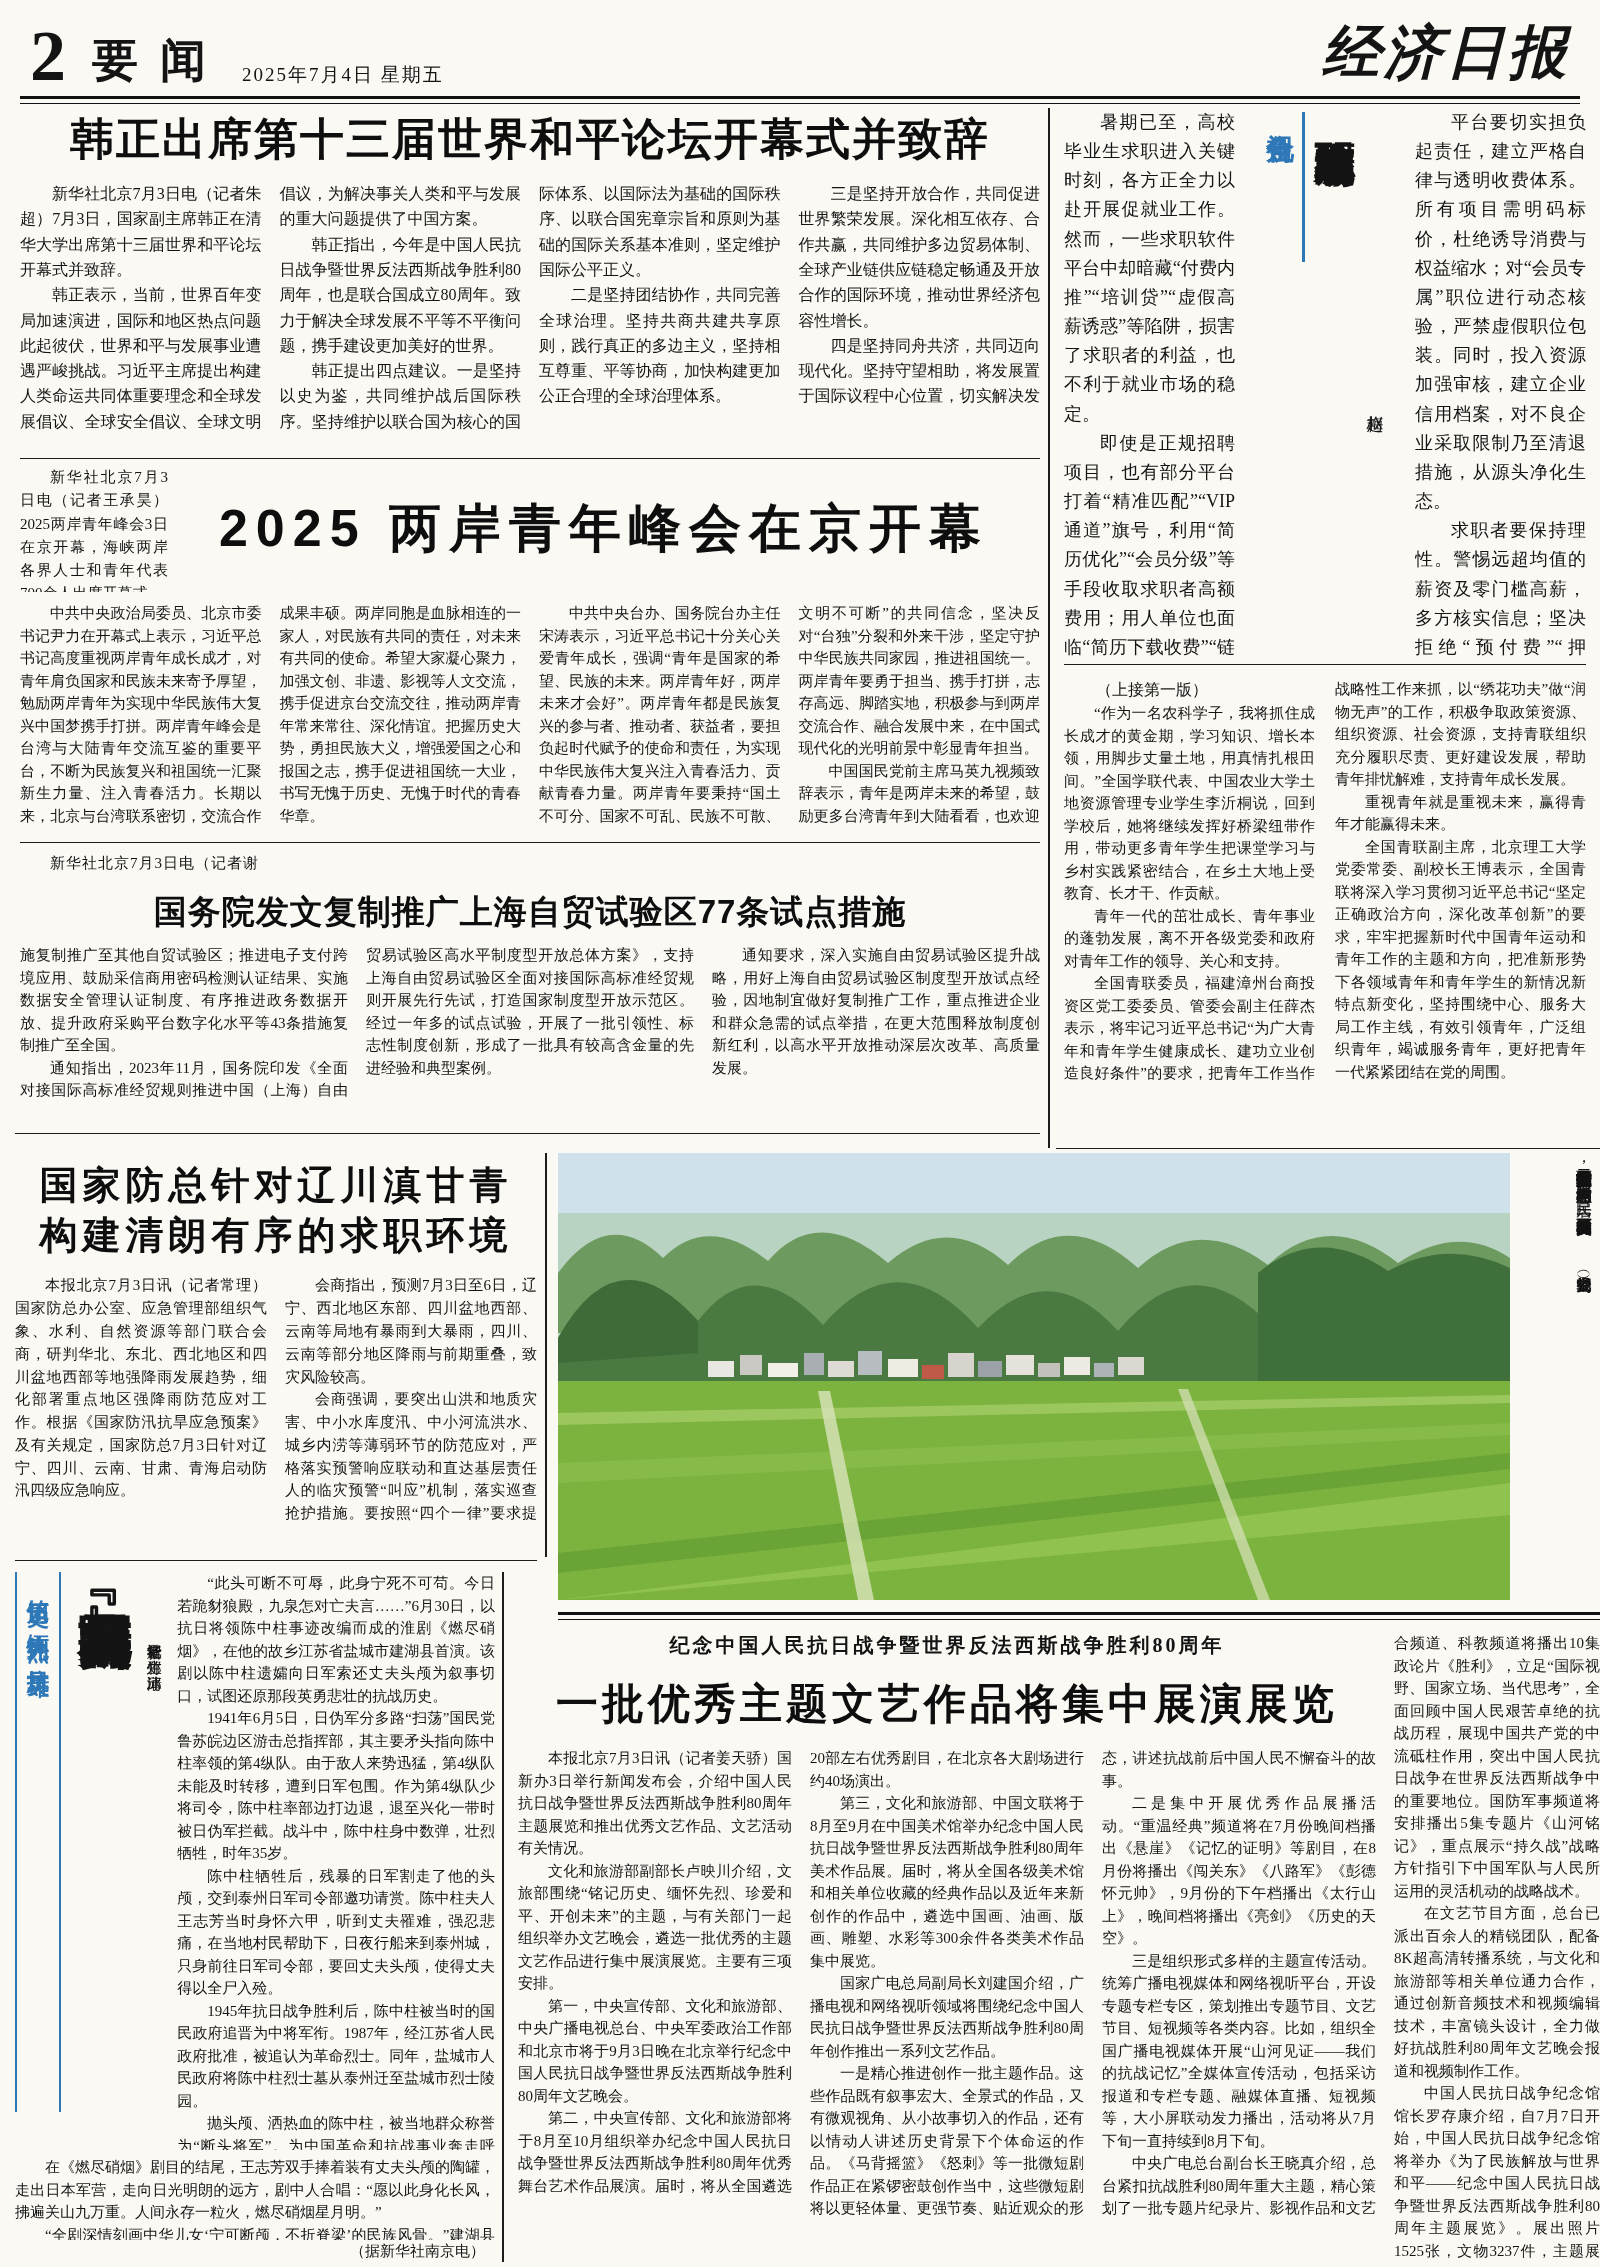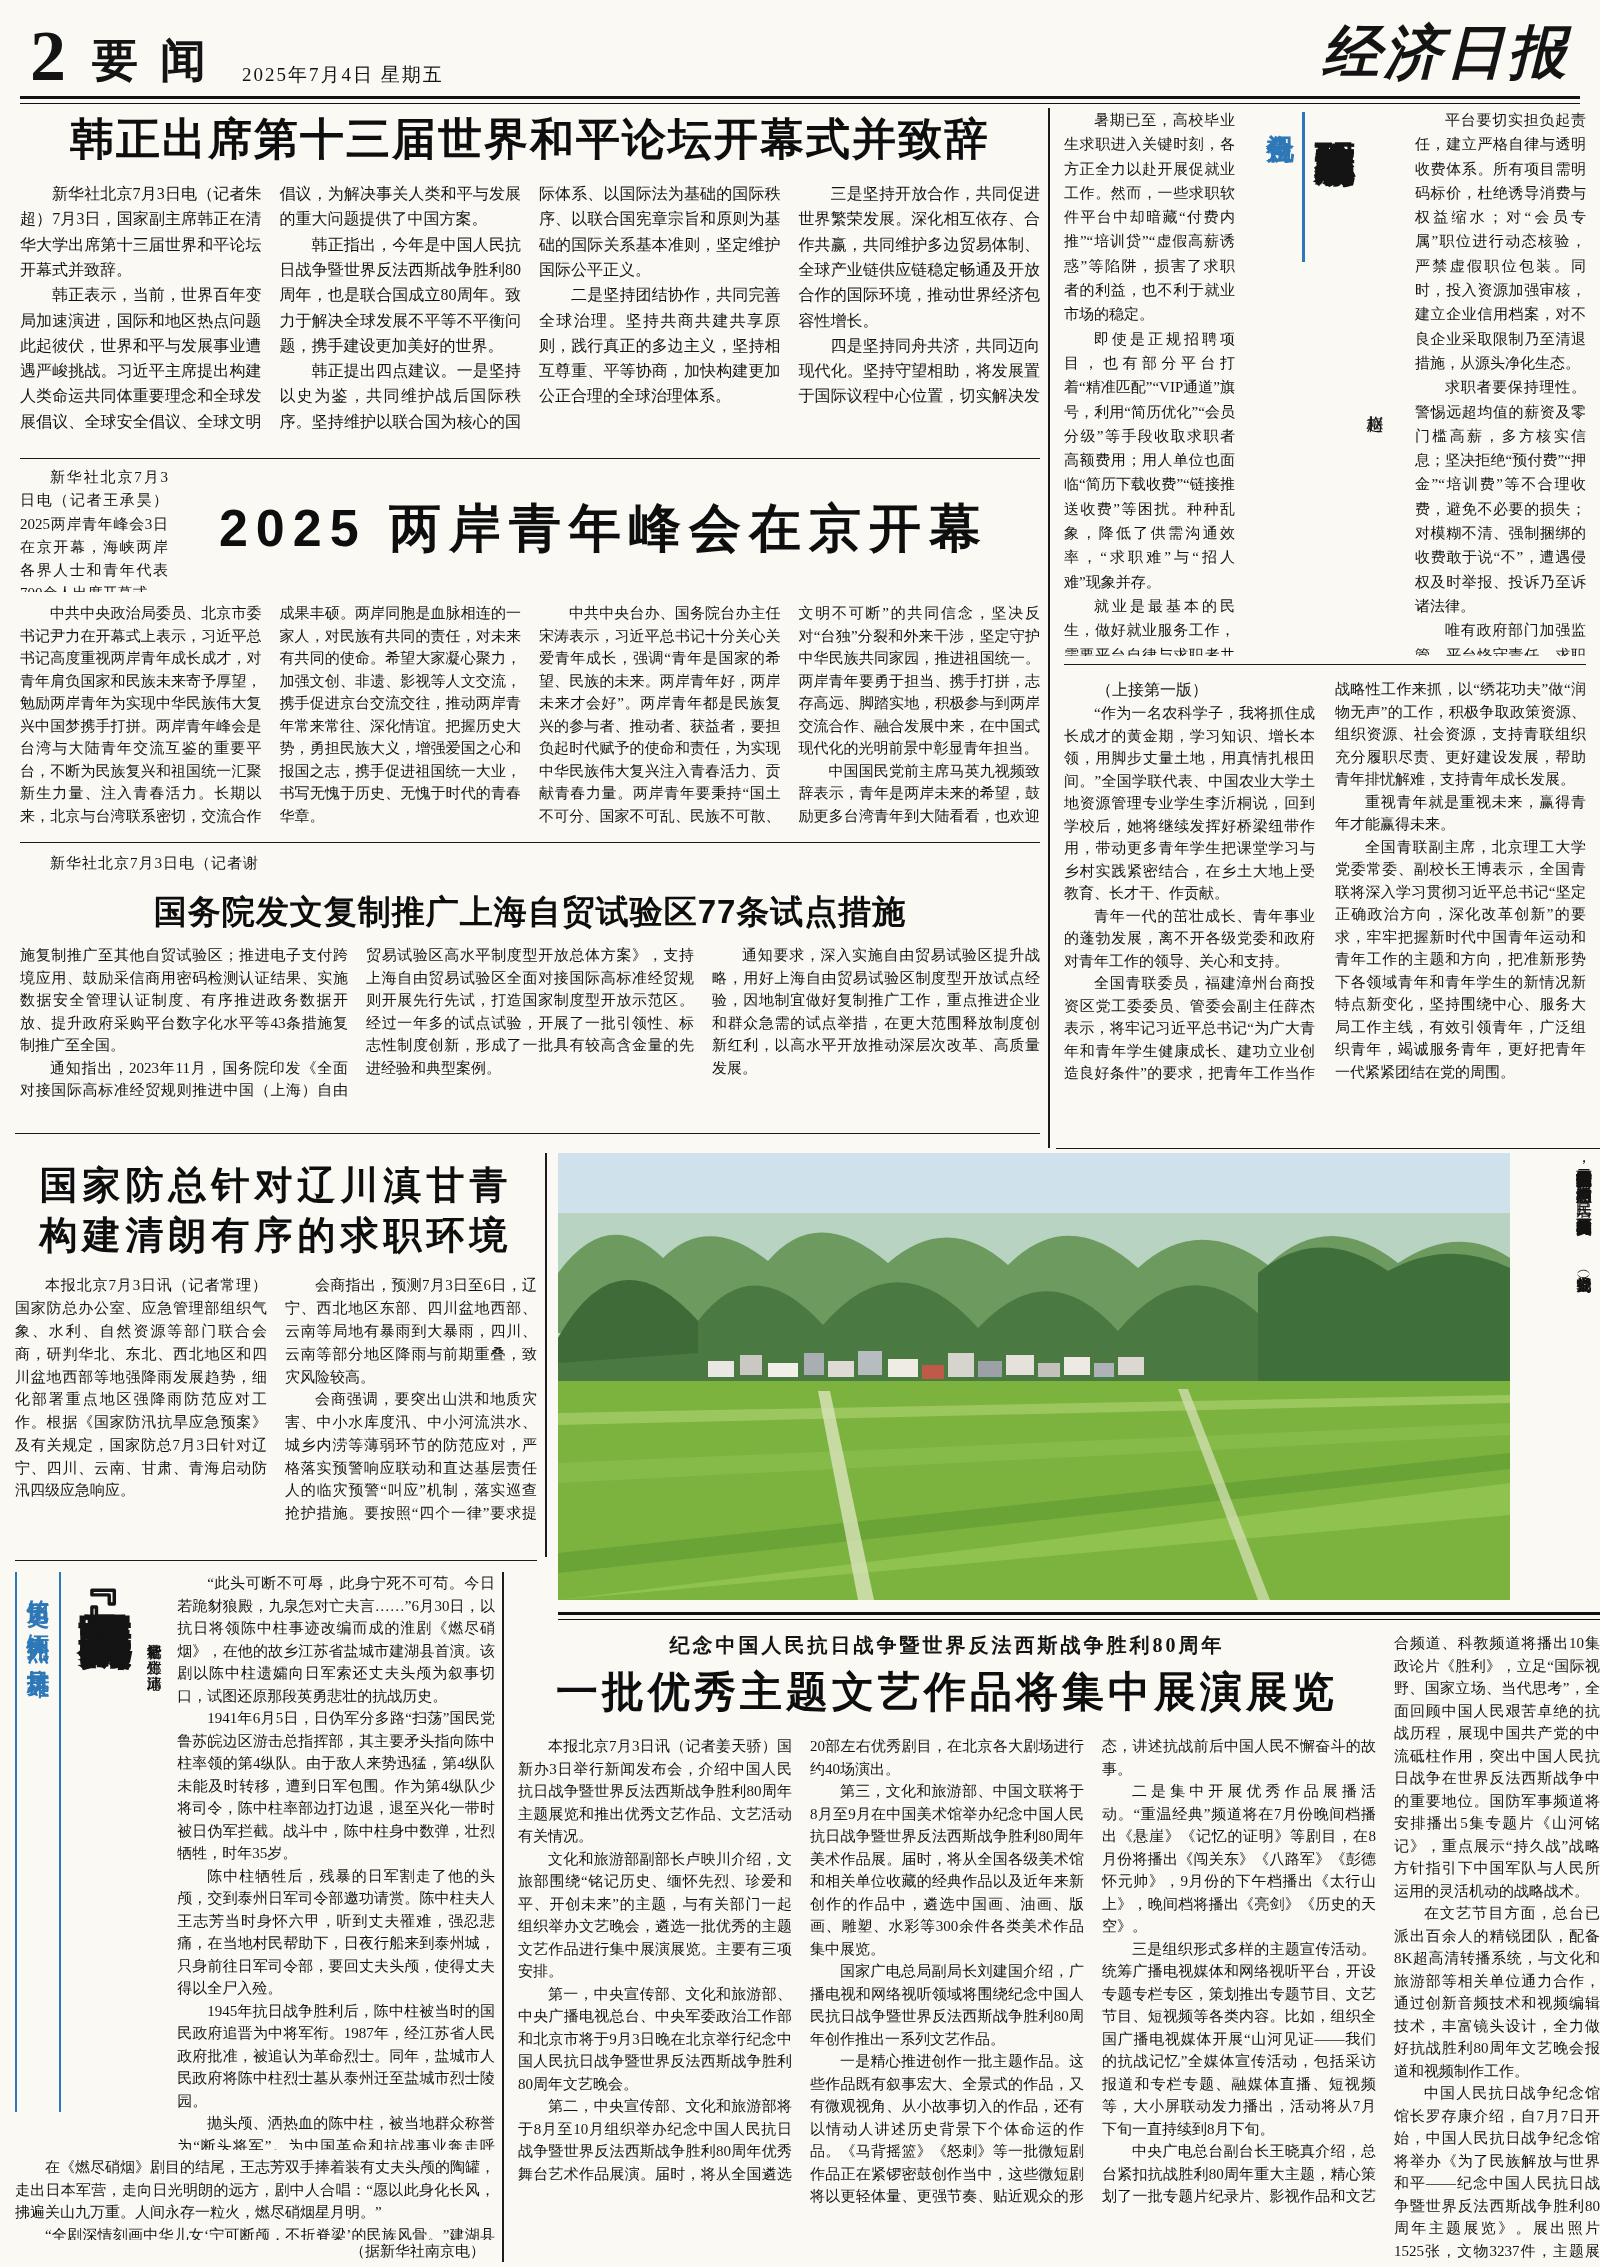--- a/index.html
+++ b/index.html
@@ -28,21 +28,21 @@
   
   .ledeB{width:148px;font-size:15px;line-height:1.55;overflow:hidden;}
   .hlB{font-size:52px;letter-spacing:8px;text-align:center;line-height:1.15;}
   .bodyB{column-count:4;column-gap:18px;font-size:15px;line-height:1.5;height:234px;overflow:hidden;margin-top:10px;}
   
   .leftC{width:238px;font-size:15px;line-height:1.52;height:278px;overflow:hidden;}
   .hlC{font-size:33px;letter-spacing:1px;text-align:center;line-height:1.2;}
   .bodyC{column-count:3;column-gap:18px;font-size:15px;line-height:1.5;height:186px;overflow:hidden;margin-top:12px;}
   
   .jswrap{display:flex;height:548px;overflow:hidden;}
-  .jscol{flex:1;font-size:15px;line-height:1.62;overflow:hidden;}
+  .jscol{flex:1;font-size:18px;line-height:1.62;overflow:hidden;}
   .jstitleblk{width:168px;display:flex;justify-content:center;padding:4px 6px 0 6px;}
   .jslabel{color:#2e78b8;font-size:28px;font-weight:bold;line-height:1.15;border-right:3px solid #2e78b8;padding-right:6px;height:150px;}
   .jsbig{font-size:40px;font-weight:900;line-height:1.12;font-family:"Liberation Sans",sans-serif;margin-left:8px;}
   .jsauthor{font-size:17px;margin-left:6px;margin-top:290px;height:200px;}
   .contnote{font-size:16px;text-indent:2em;margin:0 0 4px 0;}
   .bodyCont{column-count:2;column-gap:20px;font-size:15px;line-height:1.5;height:428px;overflow:hidden;}
   
   .hlD{font-size:38px;letter-spacing:5px;text-align:center;line-height:1.32;}
   .bodyD{column-count:2;column-gap:18px;font-size:15px;line-height:1.52;height:272px;overflow:hidden;margin-top:14px;}
   
@@ -51,21 +51,21 @@
   
   .heroflex{display:flex;height:578px;overflow:hidden;}
   .kickerE{color:#2e78b8;font-size:22px;font-weight:bold;letter-spacing:2px;border-left:2px solid #2e78b8;border-right:2px solid #2e78b8;padding:10px 6px;height:520px;}
   .hlE{font-size:54px;line-height:1.06;margin-left:16px;font-family:"Liberation Sans",sans-serif;font-weight:900;height:560px;}
   .bylineE{font-size:15px;margin-left:10px;margin-top:60px;height:420px;}
   .bodyE{flex:1;font-size:15px;line-height:1.5;margin-left:14px;overflow:hidden;}
   .bodyE2{font-size:15px;line-height:1.5;height:84px;overflow:hidden;margin-top:6px;}
   .signE{font-size:15px;text-align:right;margin:2px 10px 0 0;}
   
   .kickerF{font-size:20px;letter-spacing:3px;text-align:center;font-weight:bold;}
-  .hlF{font-size:42px;letter-spacing:4px;text-align:center;line-height:1.2;margin-top:8px;}
+  .hlF{font-size:42px;letter-spacing:4px;text-align:center;line-height:1.2;margin-top:20px;}
   .bodyF{column-count:3;column-gap:18px;font-size:15px;line-height:1.5;height:486px;overflow:hidden;margin-top:18px;}
   .asideF{width:206px;font-size:15px;line-height:1.5;height:628px;overflow:hidden;}
 </style>
 </head>
 <body>
 
 <div class="abs" style="left:30px;top:14px;width:1540px;height:78px;display:flex;align-items:flex-end;">
   <span class="pagenum">2</span>
   <span class="secttl" style="margin-left:26px;">要闻</span>
   <span class="dateln" style="margin-left:14px;margin-bottom:4px;">2025年7月4日 星期五</span>

